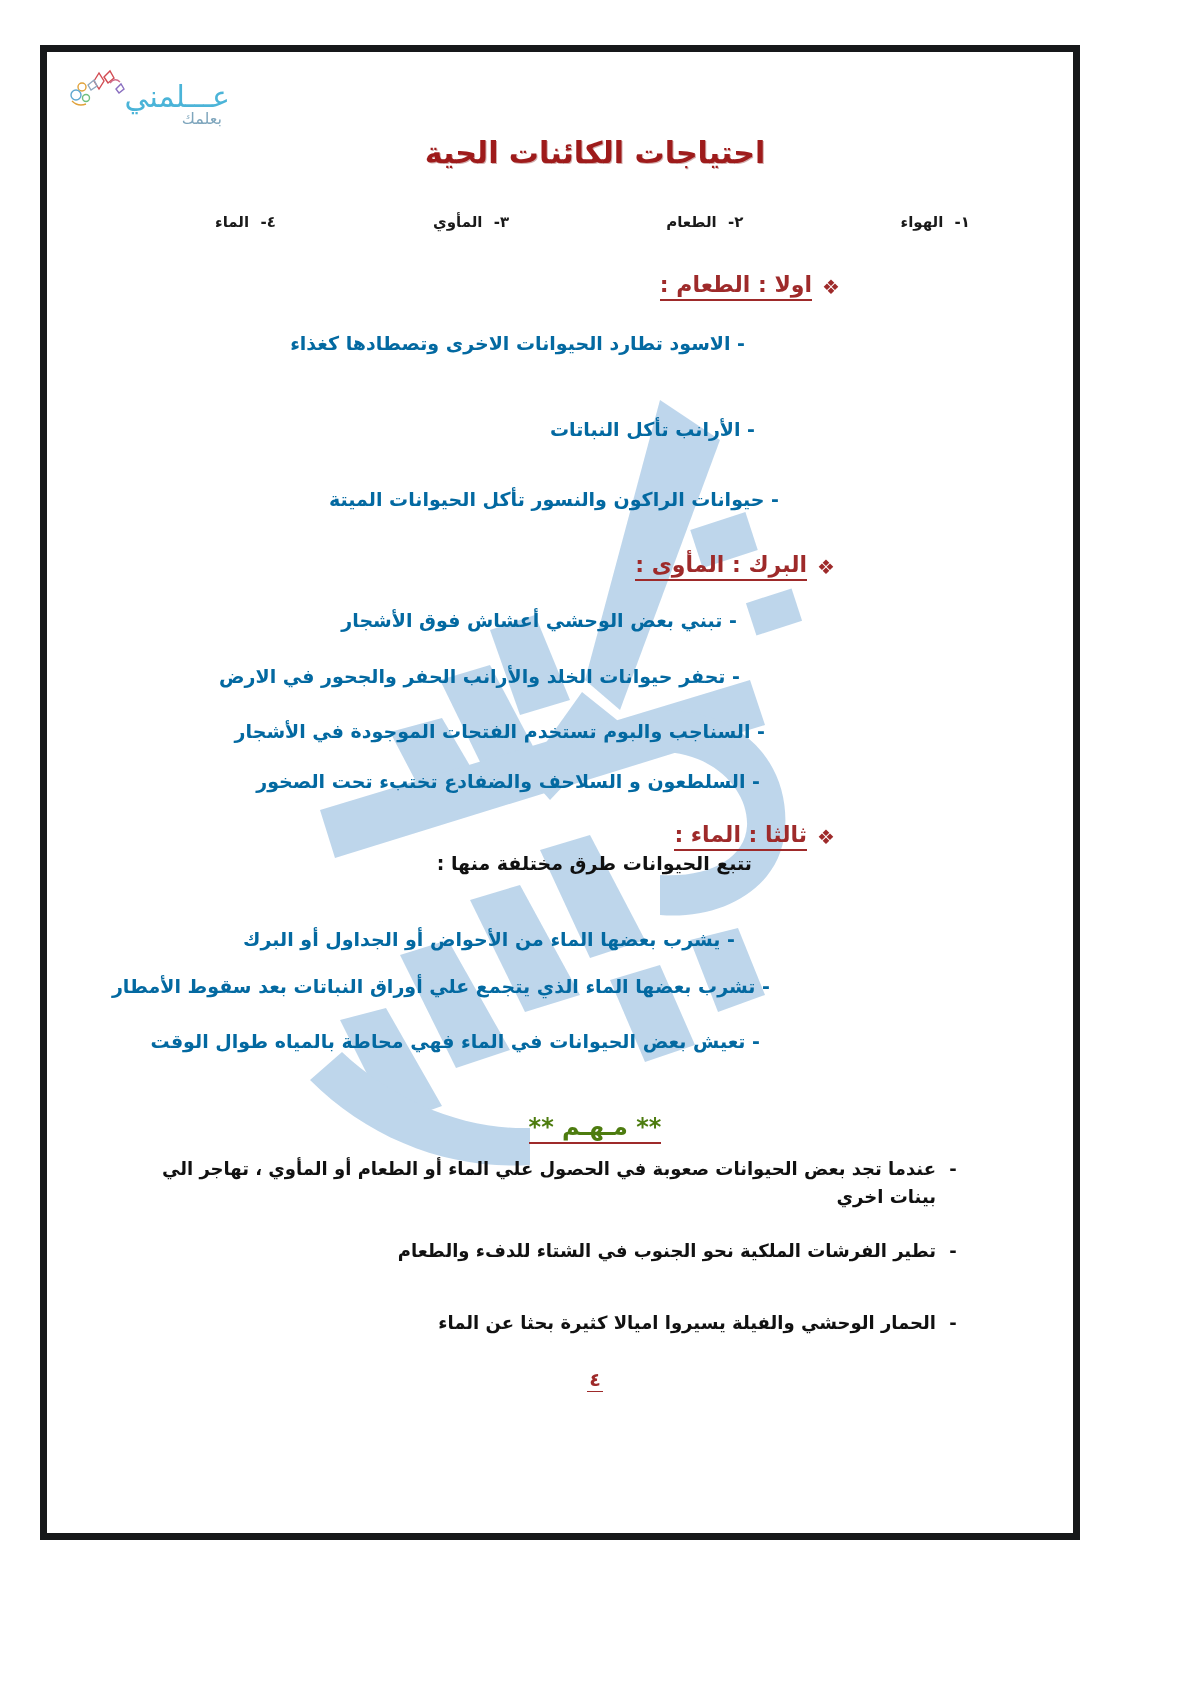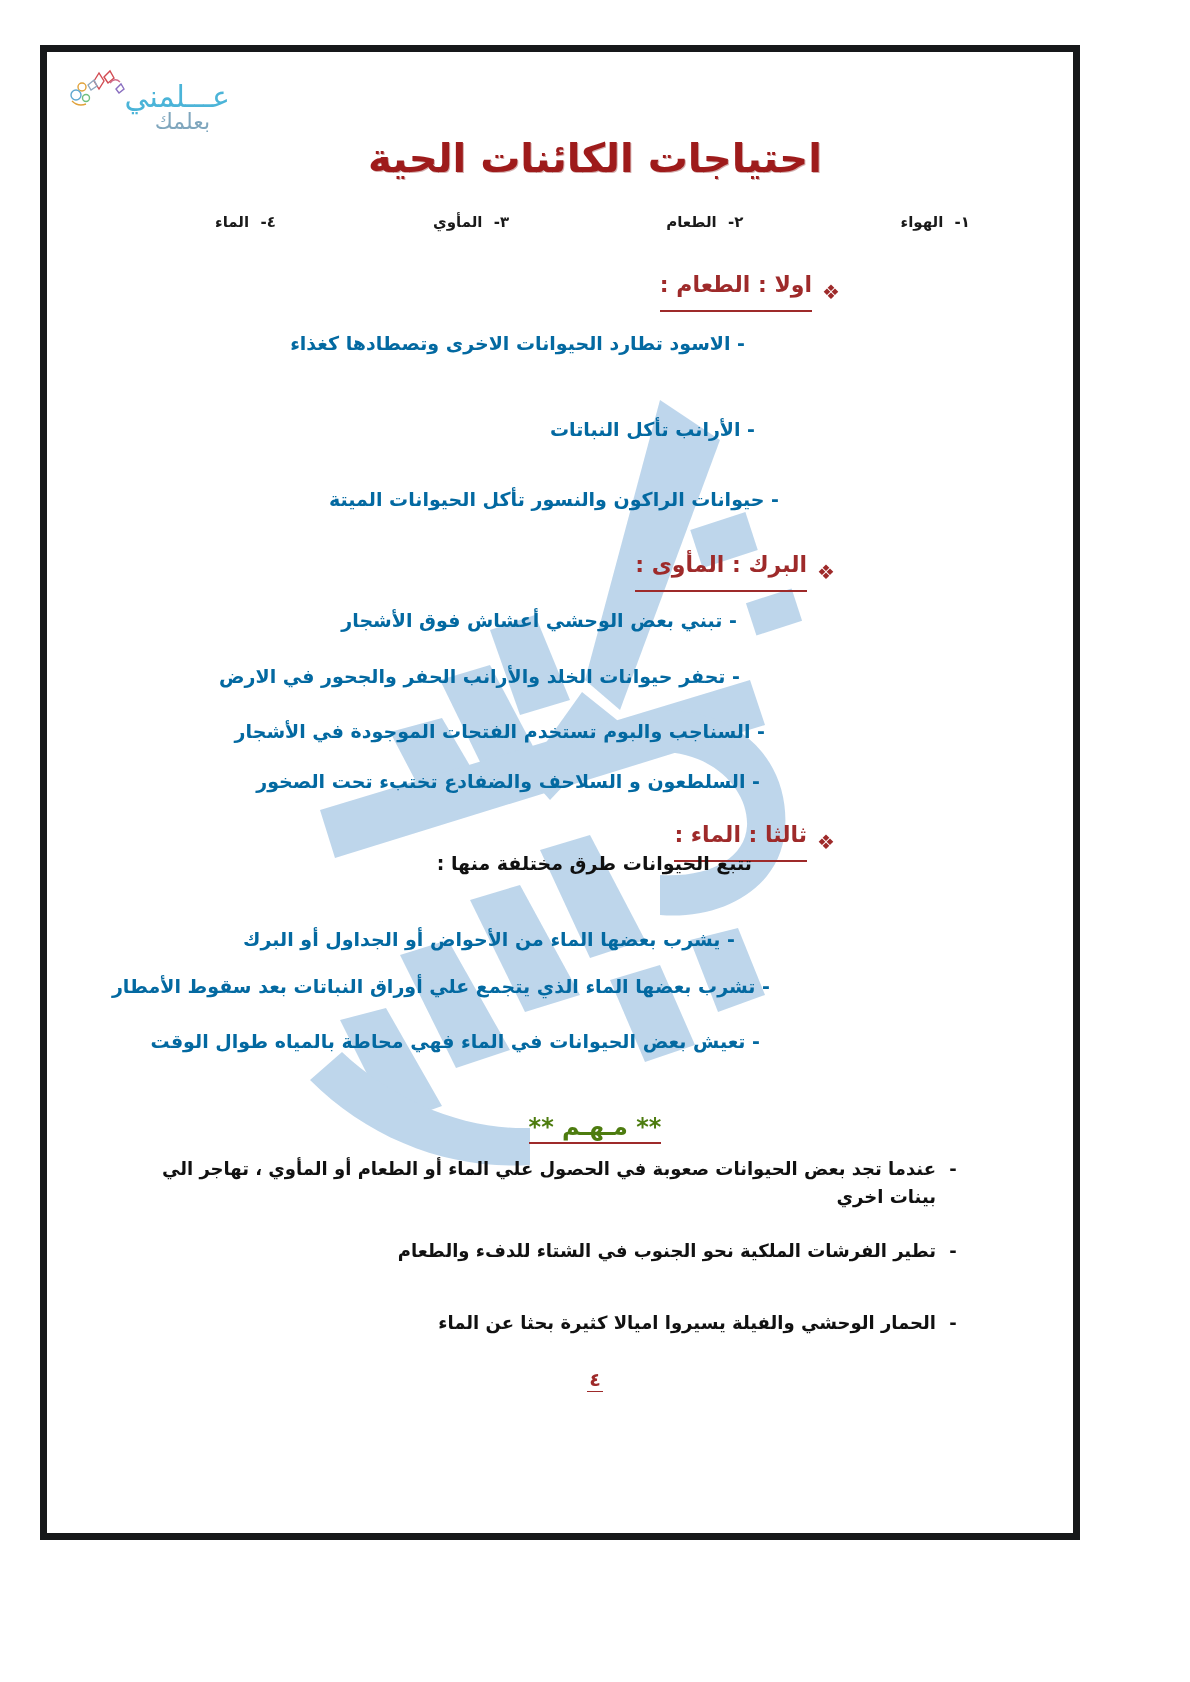--- a/index.html
+++ b/index.html
@@ -54,37 +54,37 @@
     right:0; top:14px;
     font-family:"DejaVu Sans", sans-serif;
     font-size:30px;
     color:#4bb4d8;
     letter-spacing:0px;
     white-space:nowrap;
     direction:rtl;
   }
   .logo-sub {
     position:absolute;
-    right:20px; top:44px;
-    font-family:"DejaVu Sans", sans-serif;
-    font-size:22px;
+    right:8px; top:44px;
+    font-family:"DejaVu Sans", sans-serif;
+    font-size:16px;
     color:#7fa6bd;
     white-space:nowrap;
     direction:rtl;
   }
   .logo-deco { position:absolute; left:4px; top:0px; width:80px; height:60px; }
   .logo-deco svg { width:100%; height:100%; }
 
   
   .title {
     position:absolute;
     left:0; right:0; top:135px;
     text-align:center;
     font-family:"DejaVu Sans", sans-serif;
-    font-size:40px;
+    font-size:30px;
     font-weight:bold;
     color:#9e1b1b;
     direction:rtl;
     text-shadow:1px 1px 0 rgba(130,20,20,0.35);
   }
 
   
   .needs-row {
     position:absolute;
     left:215px; top:213px;
@@ -118,21 +118,21 @@
     align-items:center;
     gap:10px;
   }
   .section-head .bullet-di {
     color:#9e2a2a;
     font-size:20px;
     line-height:1;
   }
   .section-head .head-text {
     border-bottom:2.5px solid #9e2a2a;
-    padding-bottom:13px;
+    padding-bottom:2px;
   }
 
   
   .bullet-line {
     position:absolute;
     direction:rtl;
     font-family:"DejaVu Sans", sans-serif;
     font-size:19px;
     font-weight:bold;
     color:#0369a1;

